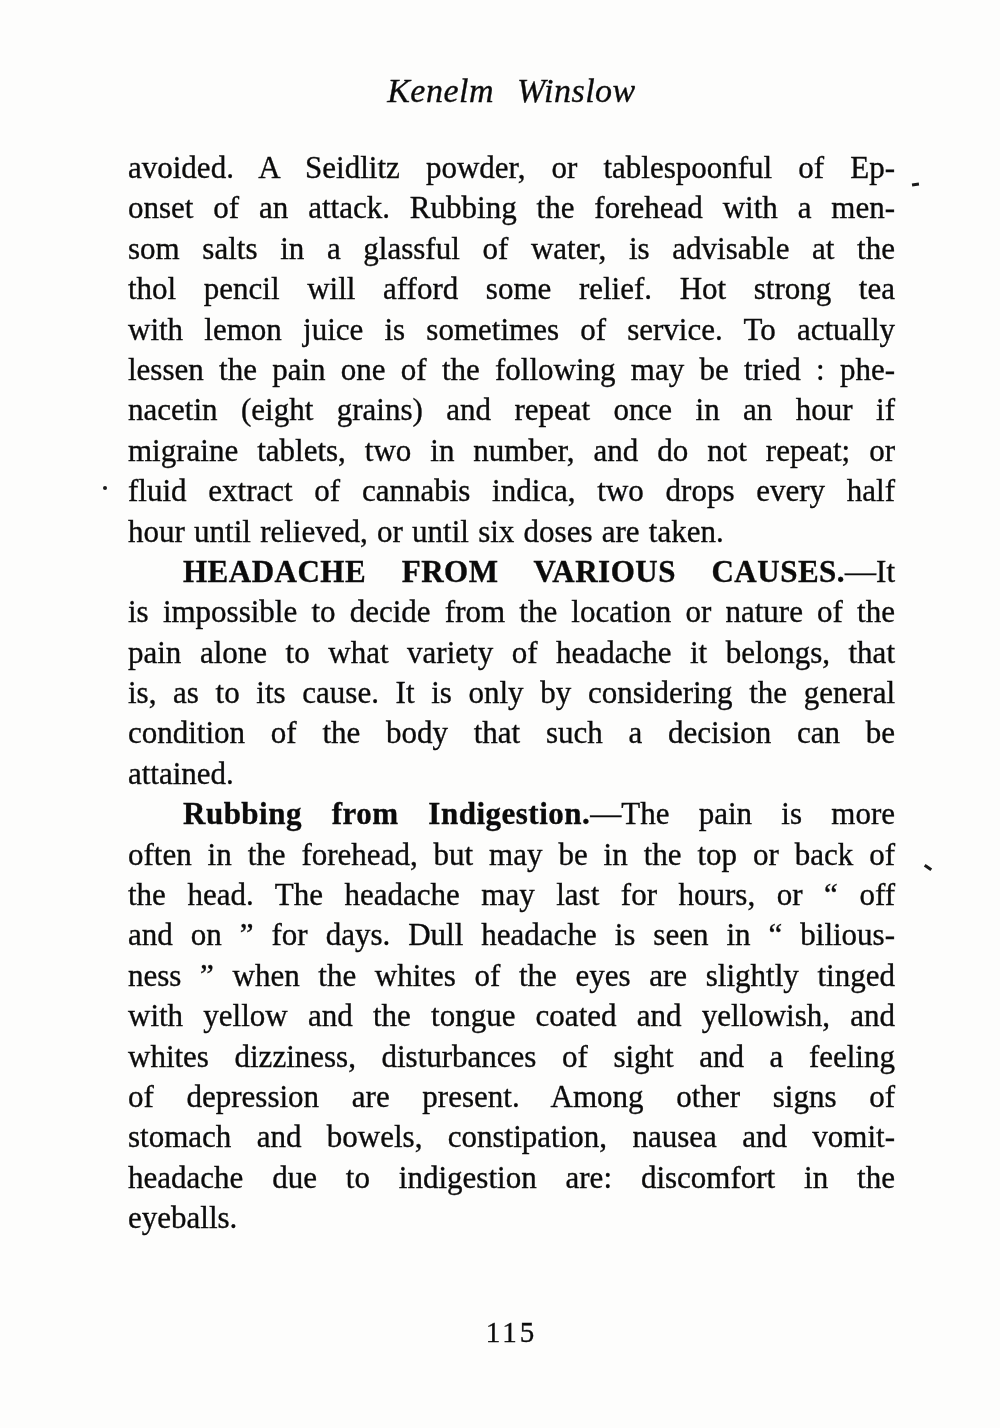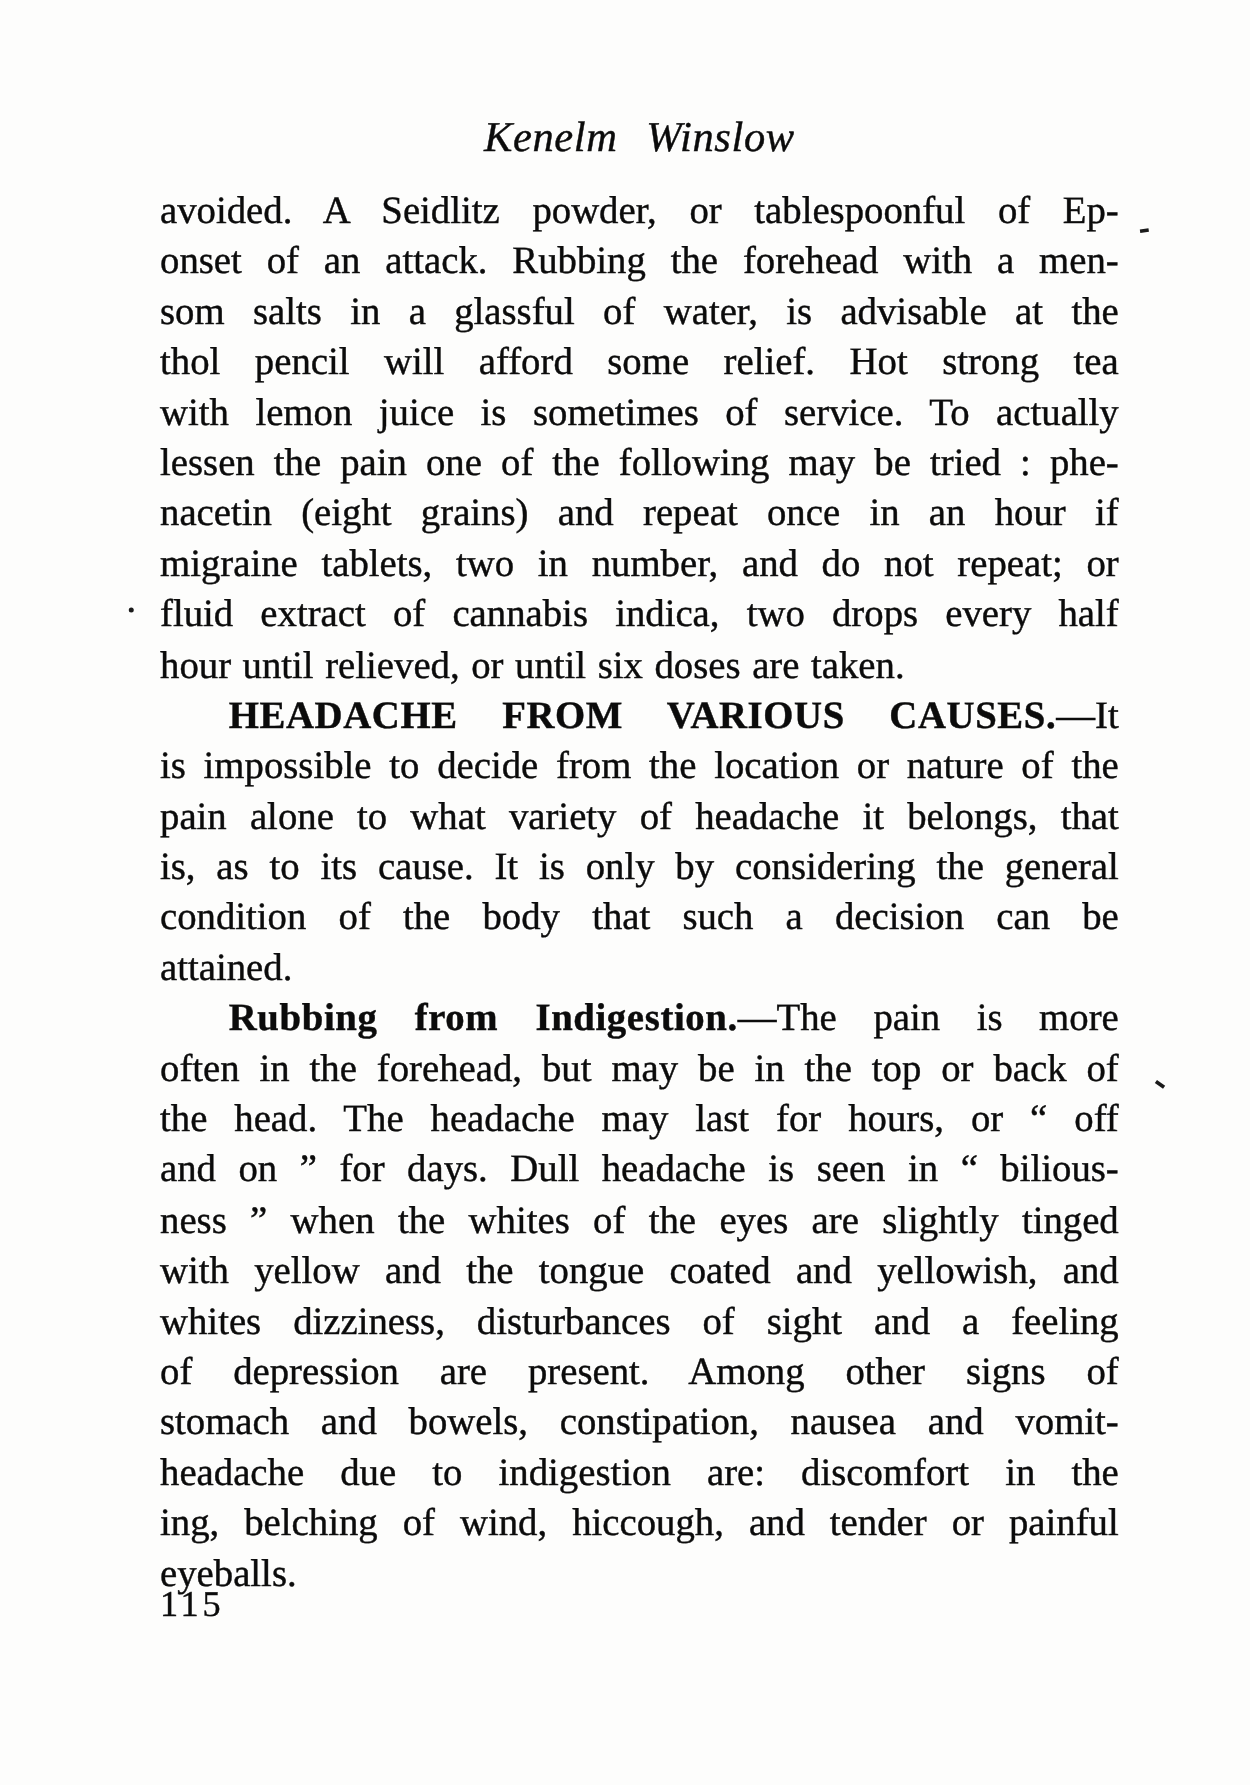--- a/index.html
+++ b/index.html
@@ -22,21 +22,20 @@
   .running-header {
     position: absolute;
     top: 72px;
     left: 128px;
     width: 767px;
     text-align: center;
     font-style: italic;
     font-size: 34px;
     word-spacing: 14px;
     letter-spacing: 0.5px;
-    margin-top: 20px;
   }
   .text-block {
     position: absolute;
     top: 148px;
     left: 128px;
     width: 767px;
   }
   .line {
     height: 40.4px;
     line-height: 40.4px;
@@ -45,24 +44,24 @@
     white-space: normal;
     text-align: justify;
     text-align-last: left;
   }
   .line.just { text-align-last: justify; }
   .line.ind  { text-indent: 55px; }
   .line span.b { font-weight: bold; letter-spacing: 0.5px; }
   .line span.i { }
   .page-number {
     position: absolute;
-    top: 1268px;
+    top: 1316px;
     left: 128px;
     width: 767px;
-    text-align: left;
+    text-align: center;
     font-size: 29px;
     letter-spacing: 3px;
   }
   .speck {
     position: absolute;
     background: #1a1a1a;
   }
   .speck-1 { left: 912px; top: 183px;  width: 7px;  height: 3px; transform: rotate(-8deg); }
   .speck-2 { left: 924px; top: 866px;  width: 8px;  height: 3px; transform: rotate(35deg); }
   .speck-3 { left: 103px; top: 486px;  width: 4px;  height: 4px; border-radius: 50%; }
@@ -93,21 +92,20 @@
       <div class="line just ind"><span class="b">Rubbing from Indigestion.</span><span>—The pain is more</span></div>
       <div class="line just"><span>often in the forehead, but may be in the top or back of</span></div>
       <div class="line just"><span>the head.  The headache may last for hours, or “ off</span></div>
       <div class="line just"><span>and on ” for days.  Dull headache is seen in “ bilious-</span></div>
       <div class="line just"><span>ness ” when the whites of the eyes are slightly tinged</span></div>
       <div class="line just"><span>with yellow and the tongue coated and yellowish, and</span></div>
       <div class="line just"><span>whites dizziness, disturbances of sight and a feeling</span></div>
       <div class="line just"><span>of depression are present.  Among other signs of</span></div>
       <div class="line just"><span>stomach and bowels, constipation, nausea and vomit-</span></div>
       <div class="line just"><span>headache due to indigestion are: discomfort in the</span></div>
-      <div class="line just"><span>ing, belching of wind, hiccough, and tender or painful</span></div>
       <div class="line"><span>eyeballs.</span></div>
     </div>
 
   <div class="page-number">115</div>
 
   <div class="speck speck-1"></div>
   <div class="speck speck-2"></div>
   <div class="speck speck-3"></div>
 </div>
 

